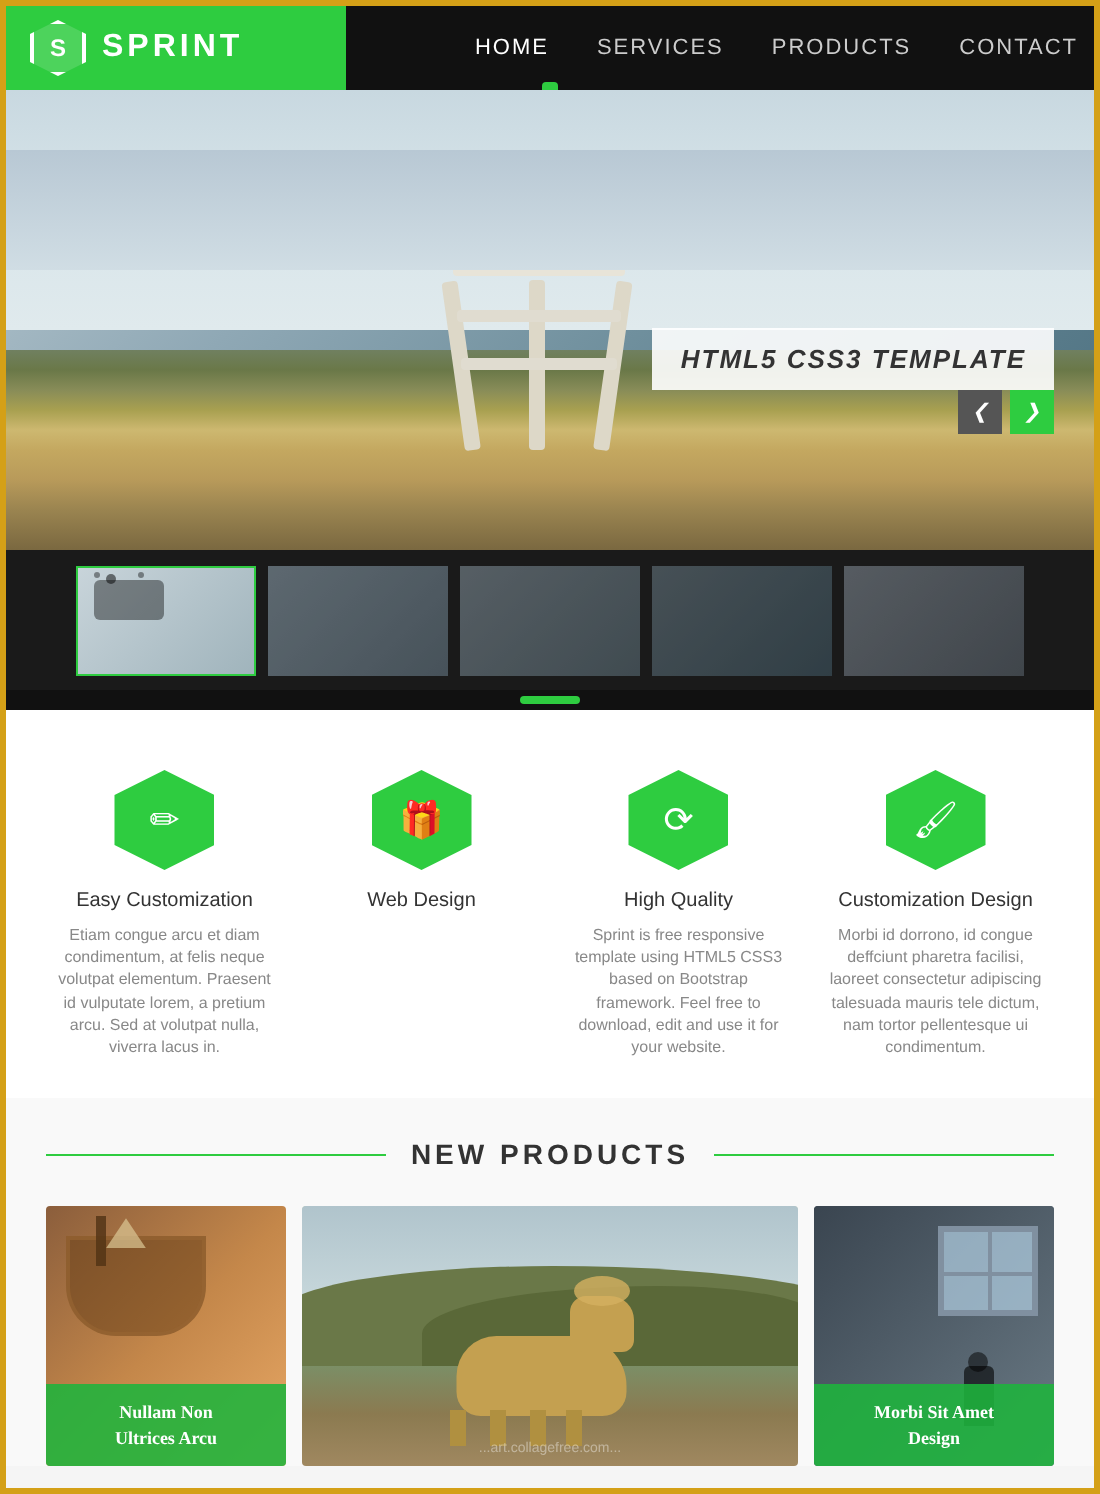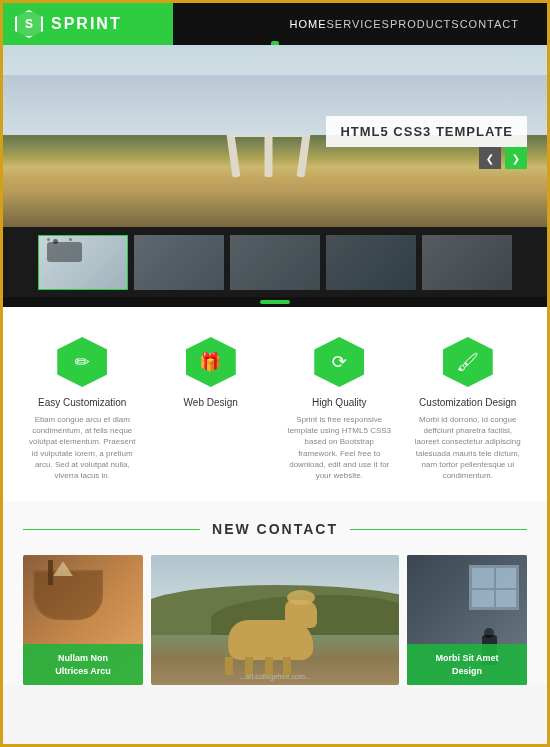--- a/index.html
+++ b/index.html
@@ -44,21 +44,22 @@
       background: rgba(255,255,255,0.15);
     }
     .nav-logo-text {
       color: white;
       font-weight: bold;
       font-size: 16px;
       letter-spacing: 2px;
     }
     .nav-links {
       display: flex;
-      padding-right: 28px;
+      gap: 24px;
+      padding-right: 8px;
       align-items: center;
     }
     .nav-link {
       color: #ccc;
       text-decoration: none;
       font-size: 11px;
       letter-spacing: 1px;
       text-transform: uppercase;
     }
     .nav-link.active {
@@ -71,23 +72,24 @@
       transform: translateX(-50%);
       width: 8px;
       height: 4px;
       background: #2ecc40;
       border-radius: 2px 2px 0 0;
     }
 
     
     .hero {
       position: relative;
-      height: 182px;
+      height: 230px;
       background: linear-gradient(135deg, #b8c8d0 0%, #8fa8b5 30%, #6b8c9a 60%, #4a6e7e 100%);
       overflow: hidden;
+      font-style: italic;
     }
     .hero-sky {
       position: absolute;
       top: 0; left: 0; right: 0;
       height: 120px;
       background: linear-gradient(to bottom, #c8d8e0 0%, #d8e5ea 50%, #e0eaed 100%);
     }
     .hero-label {
       position: absolute;
       bottom: 80px;
@@ -214,20 +216,21 @@
       height: 130px;
     }
     .product-card {
       flex: 1;
       position: relative;
       overflow: hidden;
       border-radius: 2px;
     }
     .product-card-small {
       flex: 0 0 120px;
+      font-family: Liberation Serif, serif;
     }
     .product-img-left {
       width: 100%;
       height: 100%;
       background: linear-gradient(135deg, #8b5e3c, #c4874a, #e8a865);
       position: relative;
     }
     .product-img-center {
       width: 100%;
       height: 100%;
@@ -355,21 +358,21 @@
       </div>
       <div class="feature-title">Customization Design</div>
       <div class="feature-text">Morbi id dorrono, id congue deffciunt pharetra facilisi, laoreet consectetur adipiscing talesuada mauris tele dictum, nam tortor pellentesque ui condimentum.</div>
     </div>
   </div>
 </div>
 
 <div class="new-products">
   <div class="section-title">
     <div class="section-title-line"></div>
-    <div class="section-title-text">NEW CONTACT</div>
+    <div class="section-title-text">NEW PRODUCTS</div>
     <div class="section-title-line"></div>
   </div>
   <div class="products-grid">
 
     <div class="product-card product-card-small">
       <div class="product-img-left" style="position:relative;">
         <div style="position:absolute;top:15px;left:10px;width:70px;height:50px;background:rgba(100,60,20,0.5);border-radius:0 0 25px 25px;border:2px solid rgba(150,100,50,0.7);"></div>
         <div style="position:absolute;top:5px;left:25px;width:5px;height:25px;background:rgba(80,50,20,0.8);"></div>
         <div style="position:absolute;top:6px;left:30px;width:20px;height:15px;background:rgba(220,200,150,0.7);clip-path:polygon(0 100%,100% 100%,50% 0%);"></div>
       </div>

